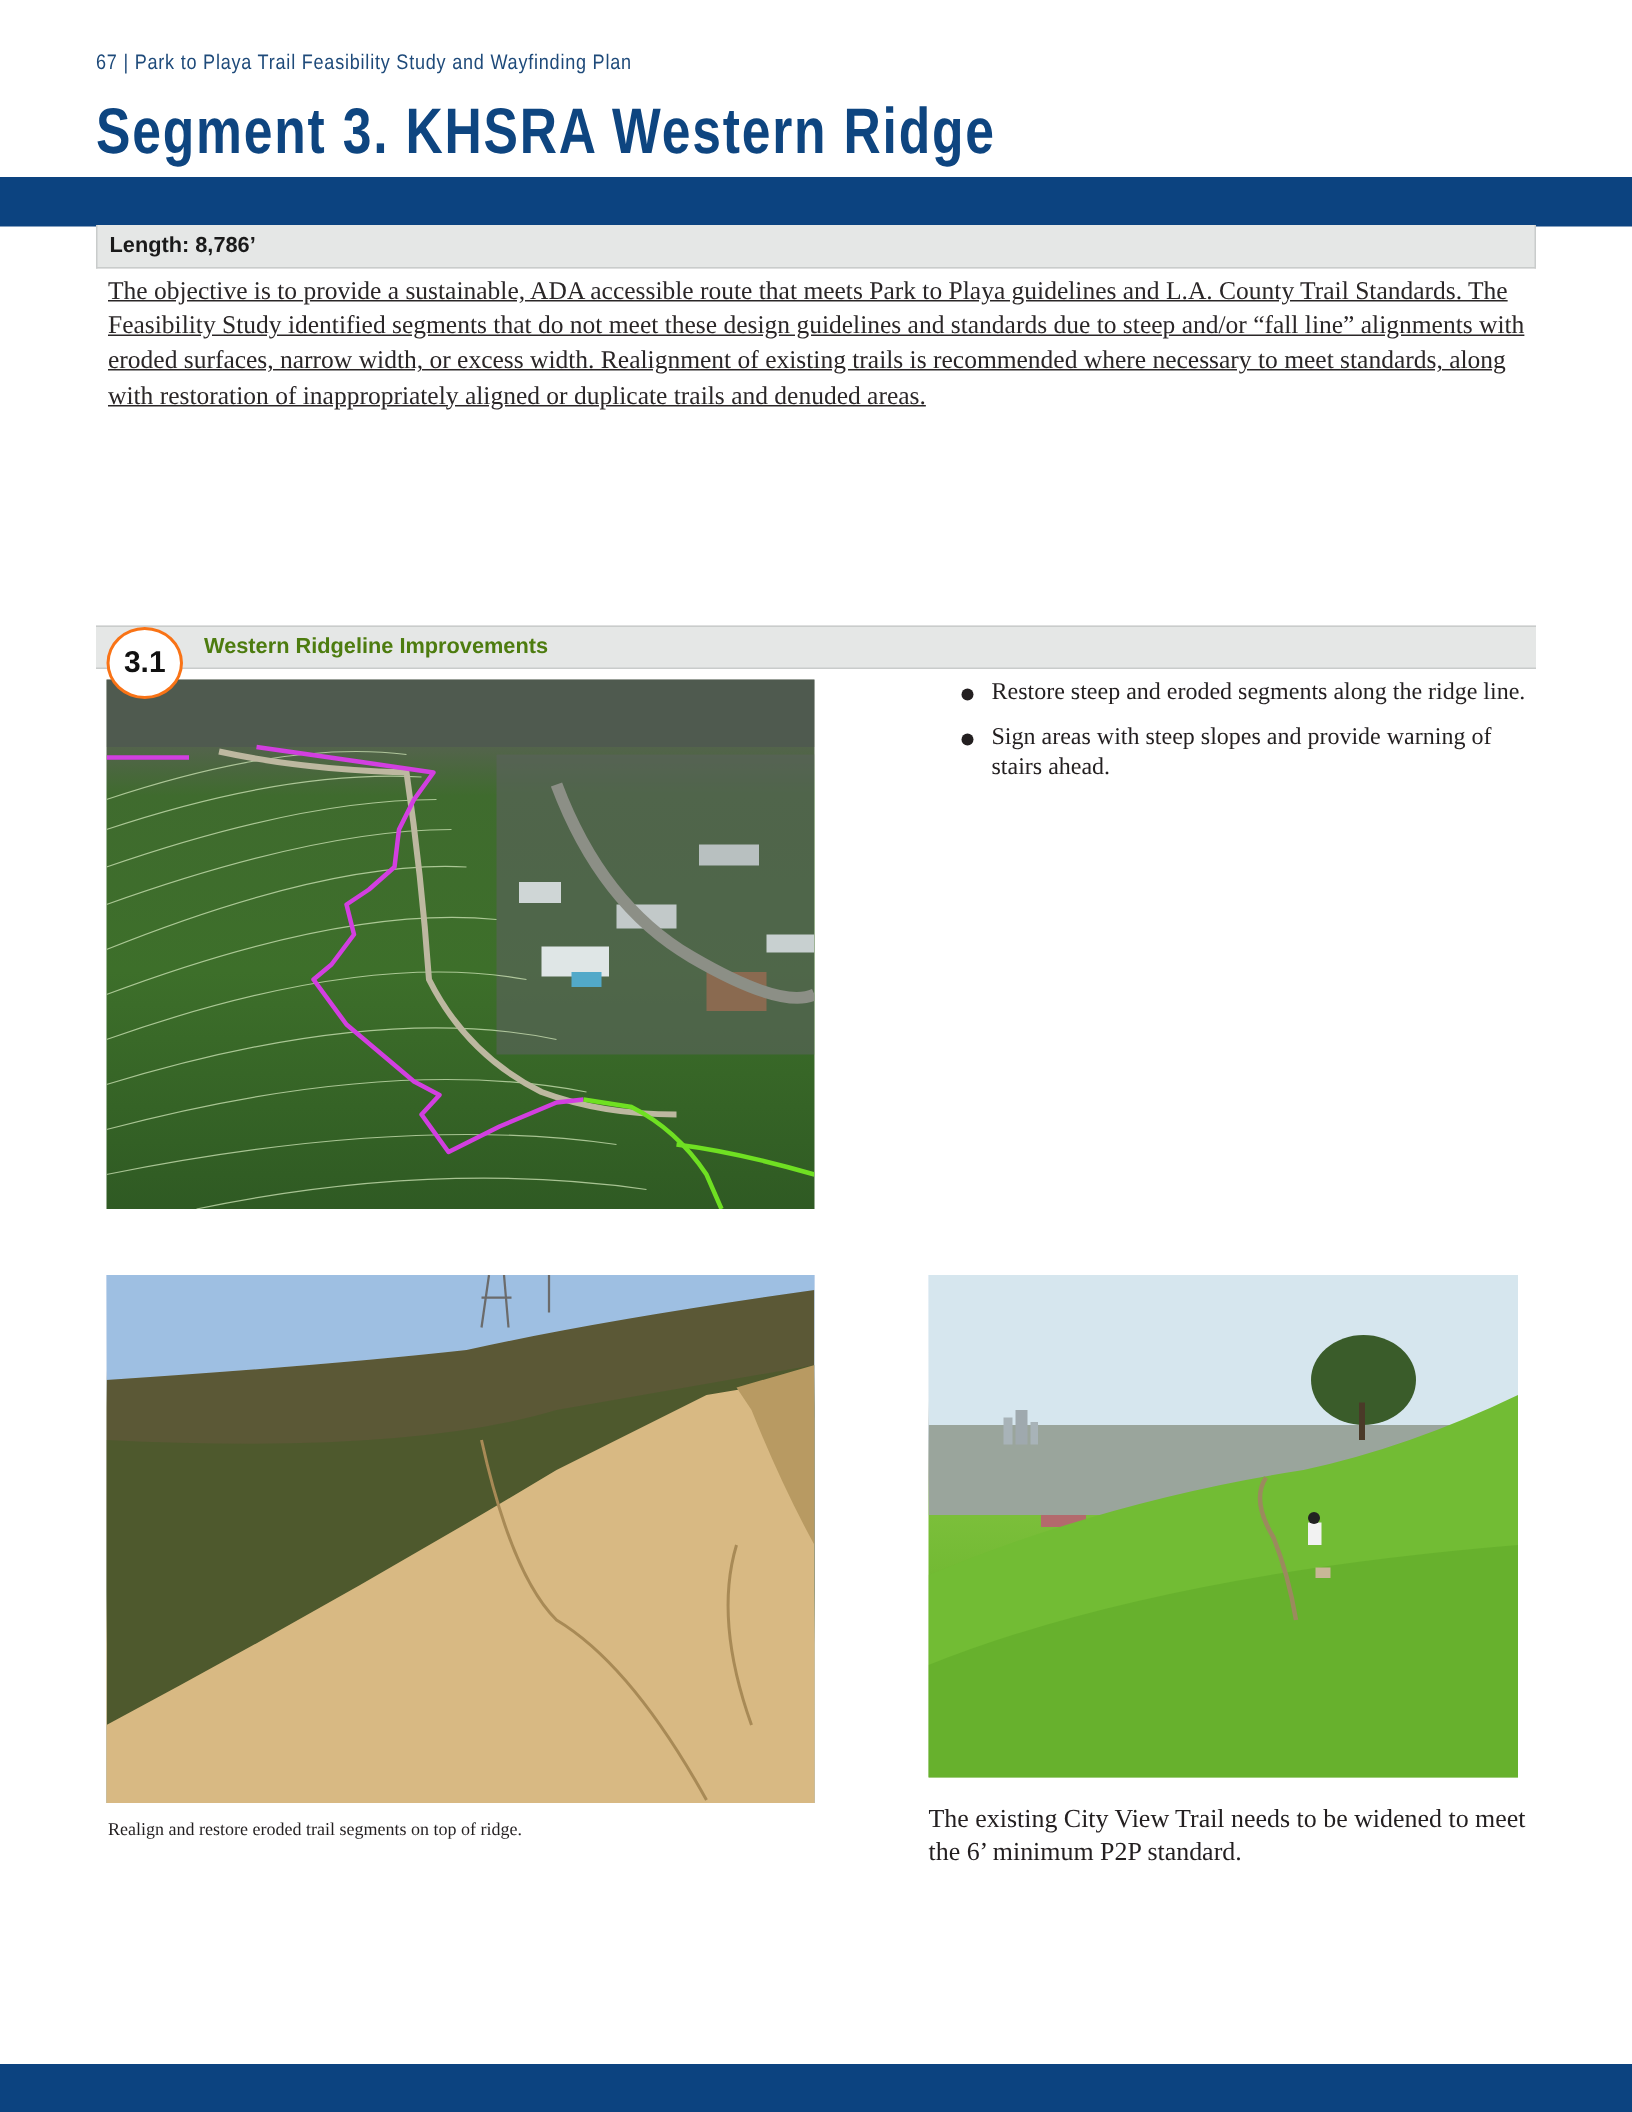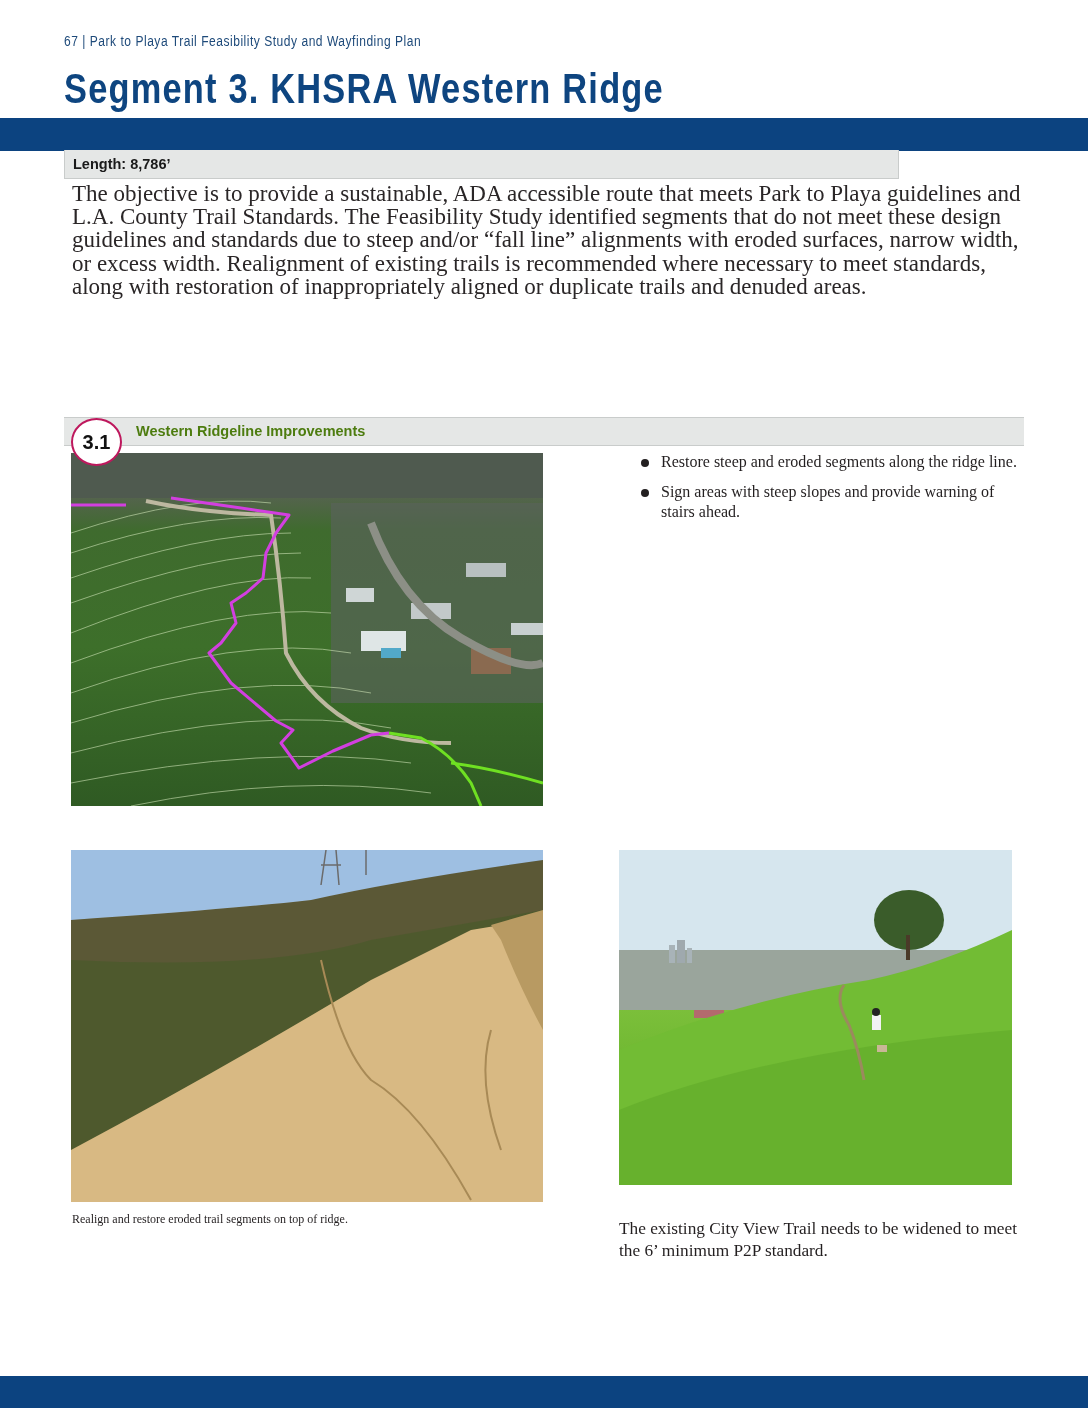--- a/index.html
+++ b/index.html
@@ -18,42 +18,42 @@
       font-family: "Liberation Sans", "DejaVu Sans", sans-serif;
       font-size: 43px; font-weight: bold; color: #0e4580; letter-spacing: 1.5px;
       transform: scaleX(0.80); transform-origin: left center;
       white-space: nowrap; line-height: 52px;
     }
     .title-band {
       position: absolute; left: 0; top: 118px; width: 1088px; height: 33px;
       background: #0c4380;
     }
     .length-bar {
-      position: absolute; left: 64px; top: 150px; width: 835px; height: 29px;
+      position: absolute; left: 64px; top: 150px; width: 960px; height: 29px;
       background: #e5e7e6; border: 1px solid #c9cccb; border-top: none;
       padding-left: 8px; line-height: 28px;
       font-family: "Liberation Sans", "DejaVu Sans", sans-serif;
       font-size: 14.5px; font-weight: bold; color: #1a1a1a;
     }
     .intro {
       position: absolute; left: 72px; top: 182px; width: 950px;
-      font-size: 23px; line-height: 23.2px; color: #2a2627;
+      font-size: 17px; line-height: 23.2px; color: #2a2627; text-decoration: underline;
     }
     .section-bar {
       position: absolute; left: 64px; top: 417px; width: 960px; height: 29px;
       background: #e5e7e6; border: 1px solid #c9cccb; border-left: none; border-right: none;
     }
     .section-title {
       position: absolute; left: 136px; top: 423px;
       font-family: "Liberation Sans", "DejaVu Sans", sans-serif;
       font-size: 14.5px; font-weight: bold; color: #4d7c0f;
     }
     .section-badge {
       position: absolute; left: 71px; top: 418px; width: 51px; height: 48px;
-      border-radius: 50%; background: #ffffff; border: 2px solid #be185d;
+      border-radius: 50%; background: #ffffff; border: 2px solid #f97316;
       font-family: "Liberation Sans", "DejaVu Sans", sans-serif;
       font-size: 20px; font-weight: bold; color: #111;
       text-align: center; line-height: 44px; z-index: 3;
     }
     .map-image {
       position: absolute; left: 71px; top: 453px; width: 472px; height: 353px;
       background:
         linear-gradient(180deg, #4d5a4c 0%, #55634e 12%, #3f6b2e 22%, #3d6f2a 55%, #2f5a23 100%);
       overflow: hidden;
     }
@@ -76,21 +76,21 @@
       position: absolute; left: 619px; top: 850px; width: 393px; height: 335px;
       overflow: hidden;
       background: linear-gradient(180deg, #cfe3ef 0%, #dbe8ee 25%, #9aa7a8 32%, #7d8a6a 40%, #7bbf3a 48%, #6bb52e 70%, #5fa828 100%);
     }
     .caption-left {
       position: absolute; left: 72px; top: 1208px; width: 480px;
       font-size: 12px; line-height: 22px; color: #231f20;
     }
     .caption-right {
       position: absolute; left: 619px; top: 1202px; width: 410px;
-      font-size: 17.3px; line-height: 22px; color: #231f20; margin-top: 16px;
+      font-size: 17.3px; line-height: 22px; color: #231f20;
     }
     .footer-band {
       position: absolute; left: 0; top: 1376px; width: 1088px; height: 32px;
       background: #0c4380;
     }
   </style>
 </head>
 <body>
 
 <div class="running-head">67 | Park to Playa Trail Feasibility Study and Wayfinding Plan</div>

